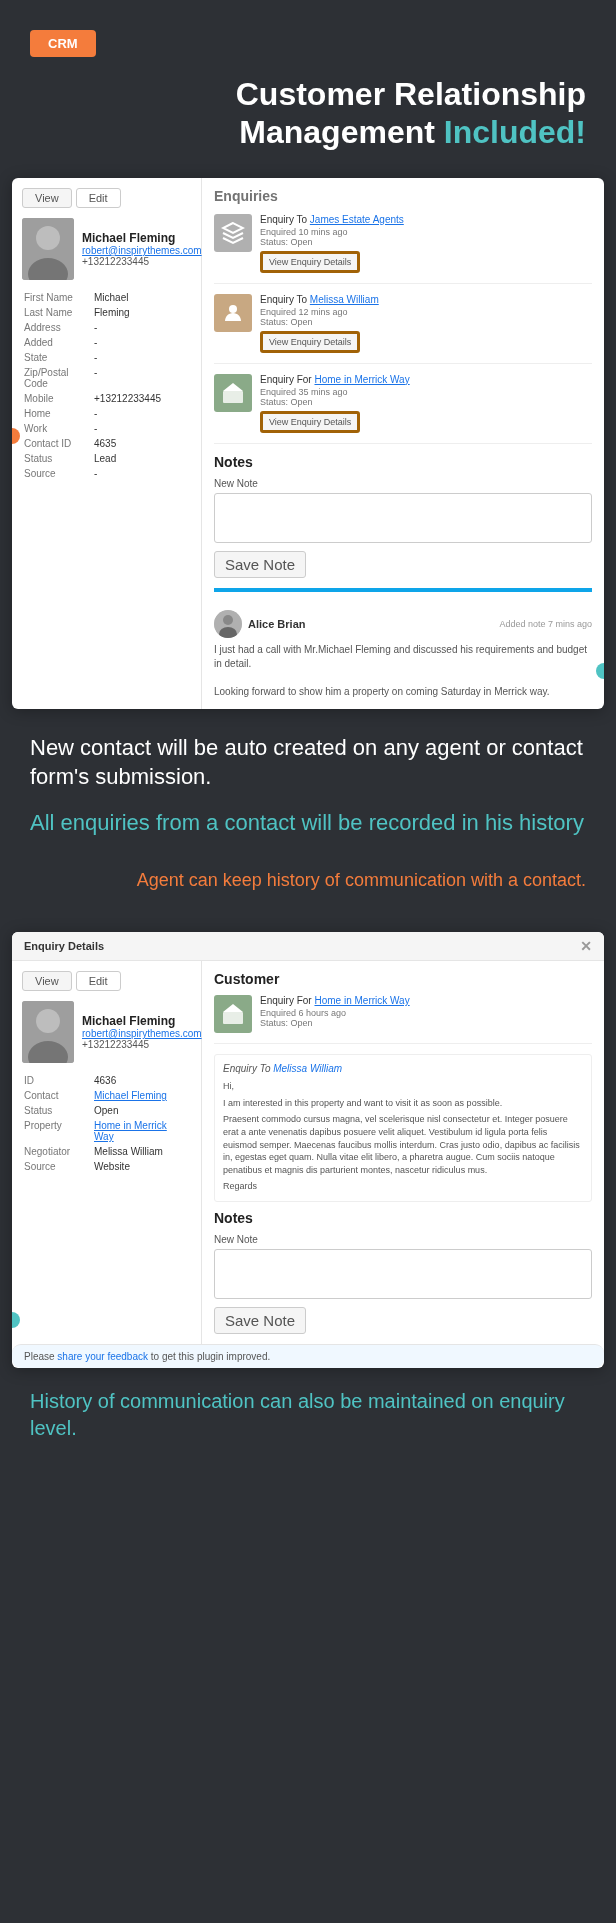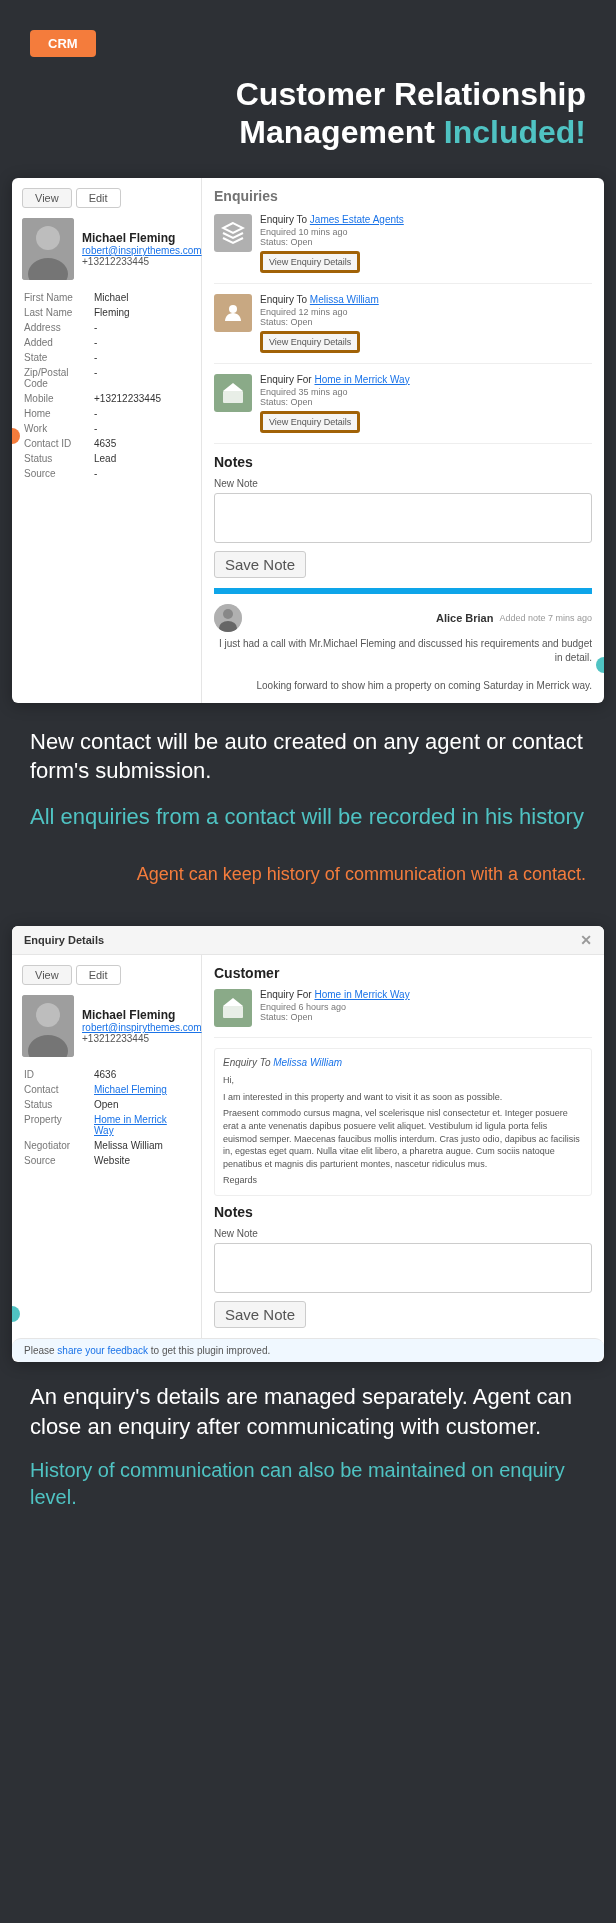--- a/index.html
+++ b/index.html
@@ -214,23 +214,22 @@
       padding: 4px 10px;
       background: #f5f5f5;
       border: 1px solid #ccc;
       border-radius: 3px;
       font-size: 15px;
       color: #555;
       cursor: pointer;
     }
     .note-entry {
       margin-top: 10px;
-      padding-top: 10px;
-      border-top: 6px solid #0ea5e9;
-      text-align: right;
+      padding-top: 18px;
+      border-top: 4px solid #0ea5e9;
     }
     .note-entry-header {
       display: flex;
       align-items: center;
       gap: 6px;
       margin-bottom: 5px;
     }
     .note-avatar {
       width: 28px;
       height: 28px;
@@ -678,15 +677,14 @@
       </div>
     </div>
   </div>
 
   <div class="feedback-bar">
     <span>Please </span><a>share your feedback</a><span> to get this plugin improved.</span>
   </div>
 </div>
 
 <div class="bottom-text-section">
-  <p class="desc2">An enquiry's details are managed separately. Agent can close an enquiry after communicating with customer.</p>
   <p class="teal-text2">History of communication can also be maintained on enquiry level.</p>
 </div>
 
 </body></html>

